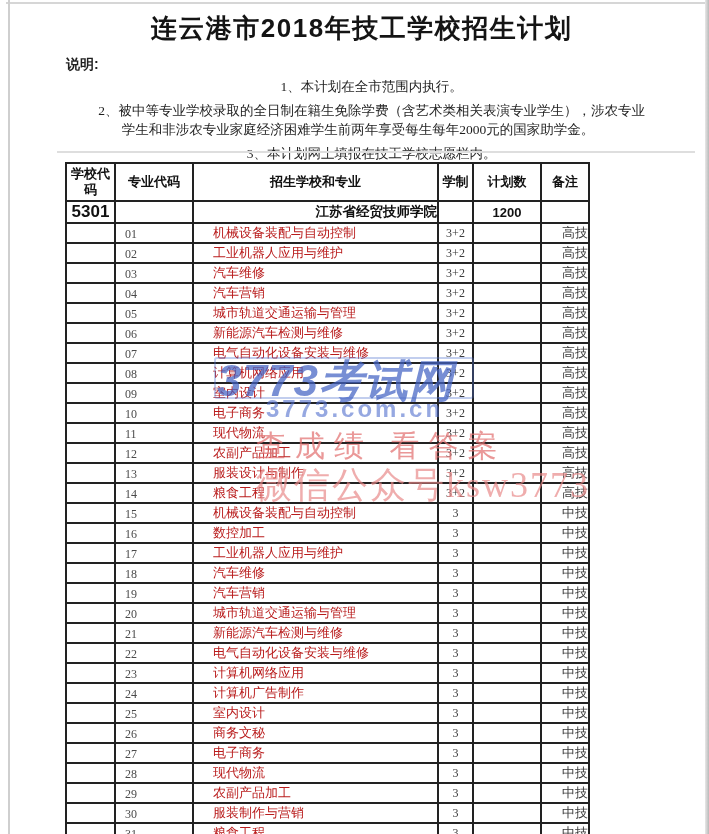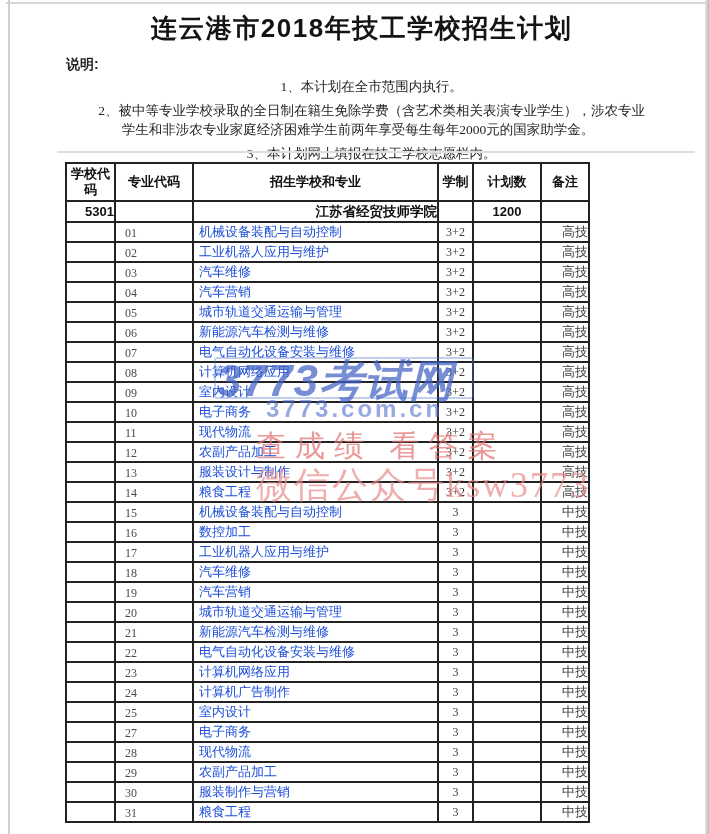--- a/index.html
+++ b/index.html
@@ -49,26 +49,26 @@
     font-family:"Liberation Sans", sans-serif;
     font-weight:bold; font-size:13px; color:#111;
     text-align:center; line-height:1.25; white-space:normal;
   }
   tr.major-row { height:17.4px; }
   tr.school-row { height:21px; }
 
   .major-row td { font-size:12.5px; color:#3a3a3a; vertical-align:middle; }
   .major-row .c0 { }
   .major-row .c1 { text-align:left; padding-left:9px; font-size:12px; color:#4a4a4a; vertical-align:bottom; }
-  .major-row .c2 { text-align:left; padding-left:5px; font-size:13px; color:#1d4ed8; }
+  .major-row .c2 { text-align:left; padding-left:19px; font-size:13px; color:#b91c1c; }
   .major-row .c3 { text-align:center; font-size:12px; }
   .major-row .c5 { text-align:left; padding-left:20px; font-size:13px; color:#3c3c3c; }
 
   .school-row td { font-family:"Liberation Sans", sans-serif; font-weight:bold; color:#111; vertical-align:middle; }
-  .school-row .c0 { text-align:right; font-size:13px; }
+  .school-row .c0 { text-align:center; font-size:17px; }
   .school-row .c2 { text-align:right; font-size:13.5px; }
   .school-row .c4 { text-align:center; font-size:13px; }
 
   
   .wm { position:absolute; pointer-events:none; z-index:10; white-space:nowrap; }
   .wm-box {
     left:214px; top:357px; width:256px; height:38px;
     border:2px solid rgba(80,115,205,0.35); border-radius:3px;
   }
   .wm-site {
@@ -341,20 +341,28 @@
         <tr class="major-row">
           <td class="c0"></td>
           <td class="c1">25</td>
           <td class="c2">室内设计</td>
           <td class="c3">3</td>
           <td class="c4"></td>
           <td class="c5">中技</td>
         </tr>
         <tr class="major-row">
           <td class="c0"></td>
+          <td class="c1">26</td>
+          <td class="c2">商务文秘</td>
+          <td class="c3">3</td>
+          <td class="c4"></td>
+          <td class="c5">中技</td>
+        </tr>
+        <tr class="major-row">
+          <td class="c0"></td>
           <td class="c1">27</td>
           <td class="c2">电子商务</td>
           <td class="c3">3</td>
           <td class="c4"></td>
           <td class="c5">中技</td>
         </tr>
         <tr class="major-row">
           <td class="c0"></td>
           <td class="c1">28</td>
           <td class="c2">现代物流</td>

